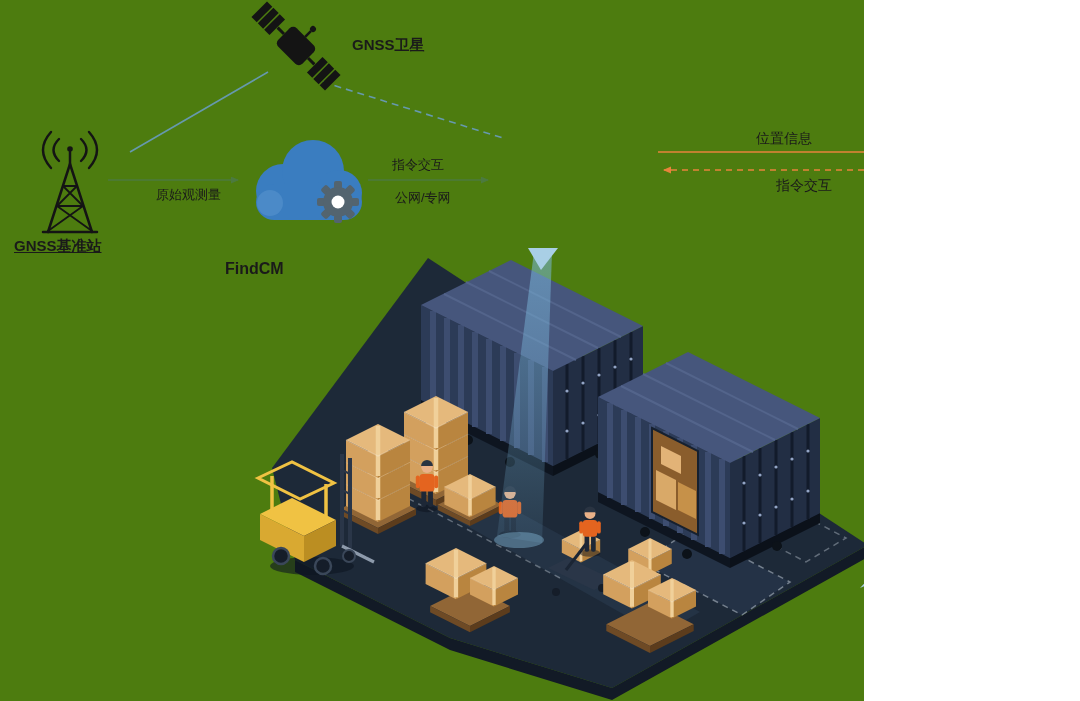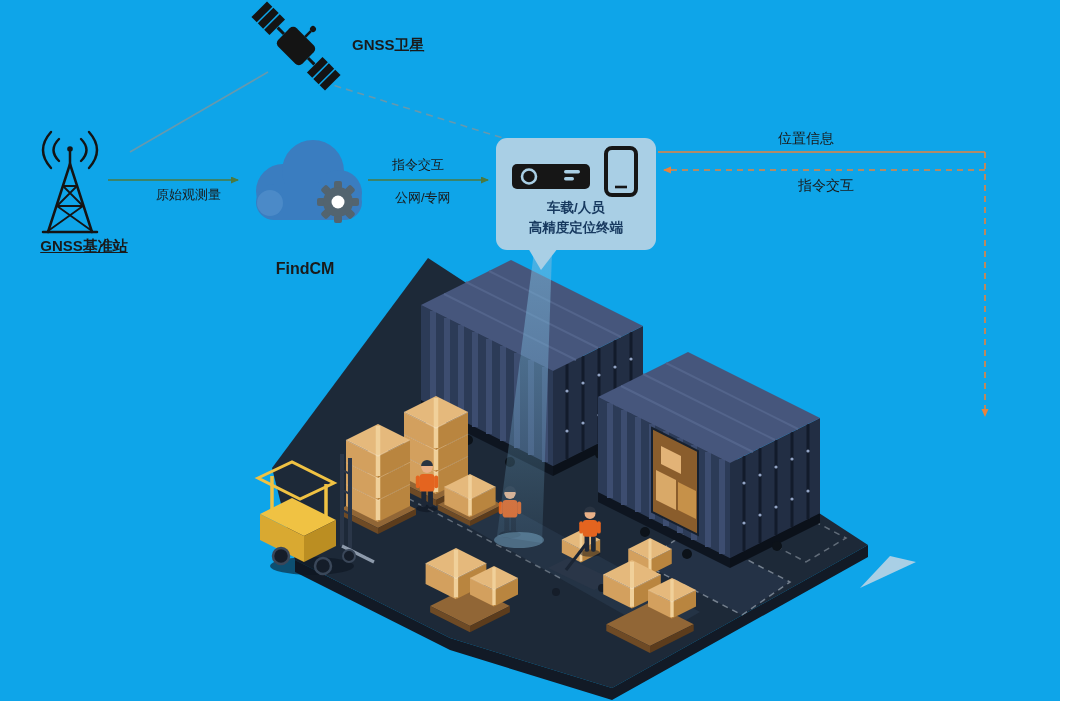--- a/index.html
+++ b/index.html
@@ -1,21 +1,21 @@
 <!DOCTYPE html>
 <html><head>
 <meta charset="utf-8">
 <style>
   html,body{margin:0;padding:0;background:#ffffff;}
-  .canvas{position:relative;width:1060px;height:701px;background:#0ea5e9;overflow:hidden;
+  .canvas{position:relative;width:864px;height:701px;background:#4d7c0f;overflow:hidden;
           font-family:"Liberation Sans","DejaVu Sans",sans-serif;color:#1a1a1a;}
   .scene-svg{position:absolute;left:0;top:0;width:1080px;height:701px;}
   .label{position:absolute;white-space:nowrap;font-size:13px;color:#1a1a1a;}
   .label.bold{font-weight:700;font-size:15px;}
-  .label.center{text-align:center;white-space:normal;}
+  .label.center{text-align:left;white-space:normal;}
   .bubble{position:absolute;background:#a9cfe5;border-radius:11px;box-sizing:border-box;
           display:flex;flex-direction:column;align-items:center;padding-top:6px;}
   .bubble-label{color:#17395f;font-weight:700;font-size:13.5px;line-height:1.5;text-align:center;}
   .bubble-label.big{font-size:15px;}
 </style>
 </head>
 <body>
 
 <div class="canvas">
 
@@ -251,31 +251,15 @@
 
   <div class="label bold" style="left:352px;top:36px;">GNSS卫星</div>
   <div class="label bold center" style="left:14px;top:237px;width:140px;text-decoration:underline;">GNSS基准站</div>
   <div class="label" style="left:124px;top:186px;margin-left:32px;">原始观测量</div>
   <div class="label bold center" style="left:225px;top:260px;width:160px;font-size:16px;">FindCM</div>
   <div class="label" style="left:392px;top:156px;">指令交互</div>
   <div class="label" style="left:395px;top:189px;">公网/专网</div>
   <div class="label center" style="left:756px;top:130px;width:100px;font-size:14px;">位置信息</div>
   <div class="label center" style="left:776px;top:177px;width:100px;font-size:14px;">指令交互</div>
 
-  <div class="bubble" style="left:496px;top:138px;width:160px;height:112px;">
-    <svg width="140" height="54" viewBox="0 0 140 54">
-      <g>
-        <rect x="6" y="20" width="78" height="25" rx="5" fill="#161616"></rect>
-        <circle cx="23" cy="32.5" r="7" fill="none" stroke="#a9cfe5" stroke-width="2.6"></circle>
-        <rect x="58" y="26" width="16" height="3.4" rx="1.7" fill="#a9cfe5"></rect>
-        <rect x="58" y="33" width="10" height="3.4" rx="1.7" fill="#a9cfe5"></rect>
-      </g>
-      <g>
-        <rect x="100" y="4" width="30" height="47" rx="6" fill="none" stroke="#161616" stroke-width="4"></rect>
-        <line x1="109" y1="43" x2="121" y2="43" stroke="#161616" stroke-width="2.6"></line>
-      </g>
-    </svg>
-    <div class="bubble-label">车载/人员</div>
-    <div class="bubble-label">高精度定位终端</div>
-  </div>
 
 
 </div>
 
 </body></html>

